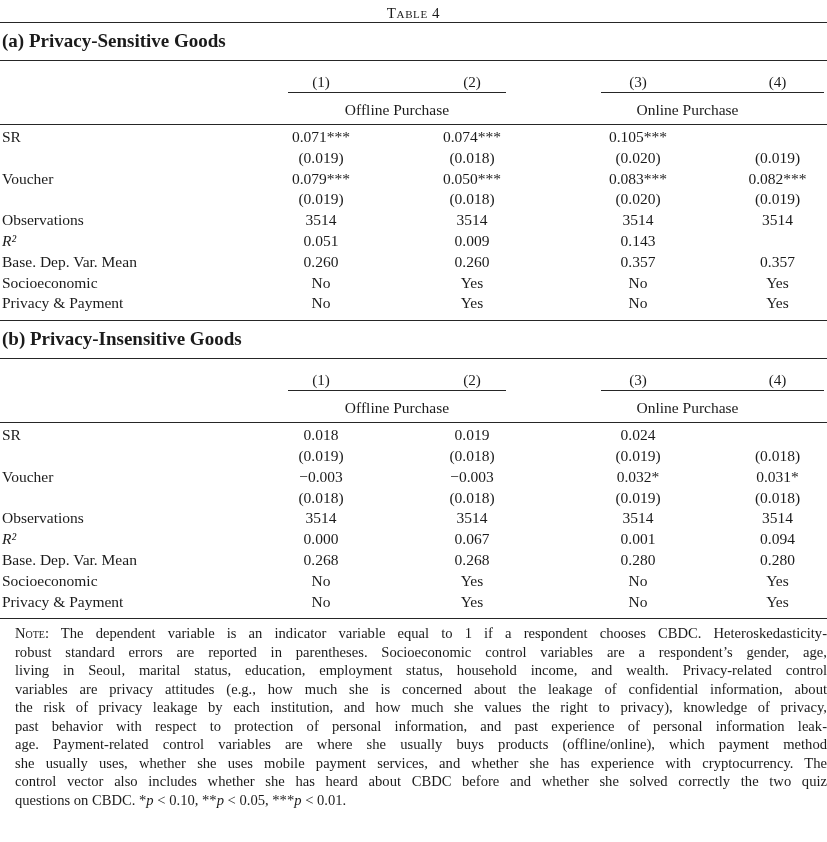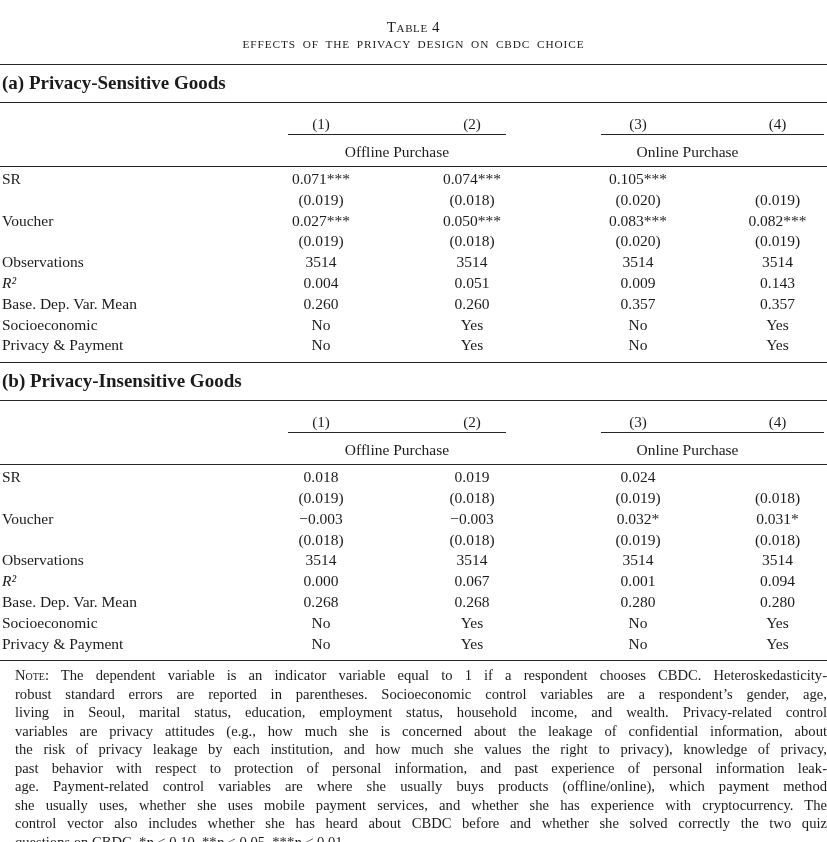--- a/index.html
+++ b/index.html
@@ -6,21 +6,21 @@
   html, body { margin: 0; padding: 0; background: #ffffff; }
   .page {
     width: 827px;
     margin: 0;
     font-family: "Liberation Serif", "DejaVu Serif", serif;
     color: #1b1b1b;
     background: #ffffff;
   }
   
   .table-title {
-    margin-top: 19px;
+    margin-top: 5px;
     text-align: center;
     font-variant: small-caps;
     font-size: 15px;
     line-height: 17px;
     letter-spacing: 0.6px;
   }
   .table-subtitle {
     margin-top: 1px;
     margin-bottom: 13px;
     text-align: center;
@@ -91,21 +91,20 @@
   .note-line.last { text-align-last: left; }
   .sc { font-variant: small-caps; }
   .it { font-style: italic; }
   .sup-ast { letter-spacing: 0; }
 </style>
 </head>
 <body>
 
 <div class="page">
   <div class="table-title">Table 4</div>
-  <div class="table-subtitle">Effects of the Privacy Design on CBDC Choice</div>
   <div id="panels">
       <div class="panel">
         <div class="rule"></div>
         <div class="panel-label">(a) Privacy-Sensitive Goods</div>
         <div class="rule"></div>
         <div class="grid">
           <div class="colnum"></div>
           <div class="colnum">(1)</div>
           <div class="colnum">(2)</div>
           <div class="colnum">(3)</div>
@@ -124,36 +123,35 @@
           <div class="rowlabel body-start"><span>SR</span></div>
           <div class="value body-start">0.071***</div>
           <div class="value body-start">0.074***</div>
           <div class="value body-start">0.105***</div>
           <div class="rowlabel"><span></span></div>
           <div class="value">(0.019)</div>
           <div class="value">(0.018)</div>
           <div class="value">(0.020)</div>
           <div class="value">(0.019)</div>
           <div class="rowlabel"><span>Voucher</span></div>
-          <div class="value">0.027***</div>
+          <div class="value">0.079***</div>
           <div class="value">0.050***</div>
           <div class="value">0.083***</div>
           <div class="value">0.082***</div>
           <div class="rowlabel"><span></span></div>
           <div class="value">(0.019)</div>
           <div class="value">(0.018)</div>
           <div class="value">(0.020)</div>
           <div class="value">(0.019)</div>
           <div class="rowlabel"><span>Observations</span></div>
           <div class="value">3514</div>
           <div class="value">3514</div>
           <div class="value">3514</div>
           <div class="value">3514</div>
           <div class="rowlabel"><span class="lbl-italic">R²</span></div>
-          <div class="value">0.004</div>
           <div class="value">0.051</div>
           <div class="value">0.009</div>
           <div class="value">0.143</div>
           <div class="rowlabel"><span>Base. Dep. Var. Mean</span></div>
           <div class="value">0.260</div>
           <div class="value">0.260</div>
           <div class="value">0.357</div>
           <div class="value">0.357</div>
           <div class="rowlabel"><span>Socioeconomic</span></div>
           <div class="value">No</div>

